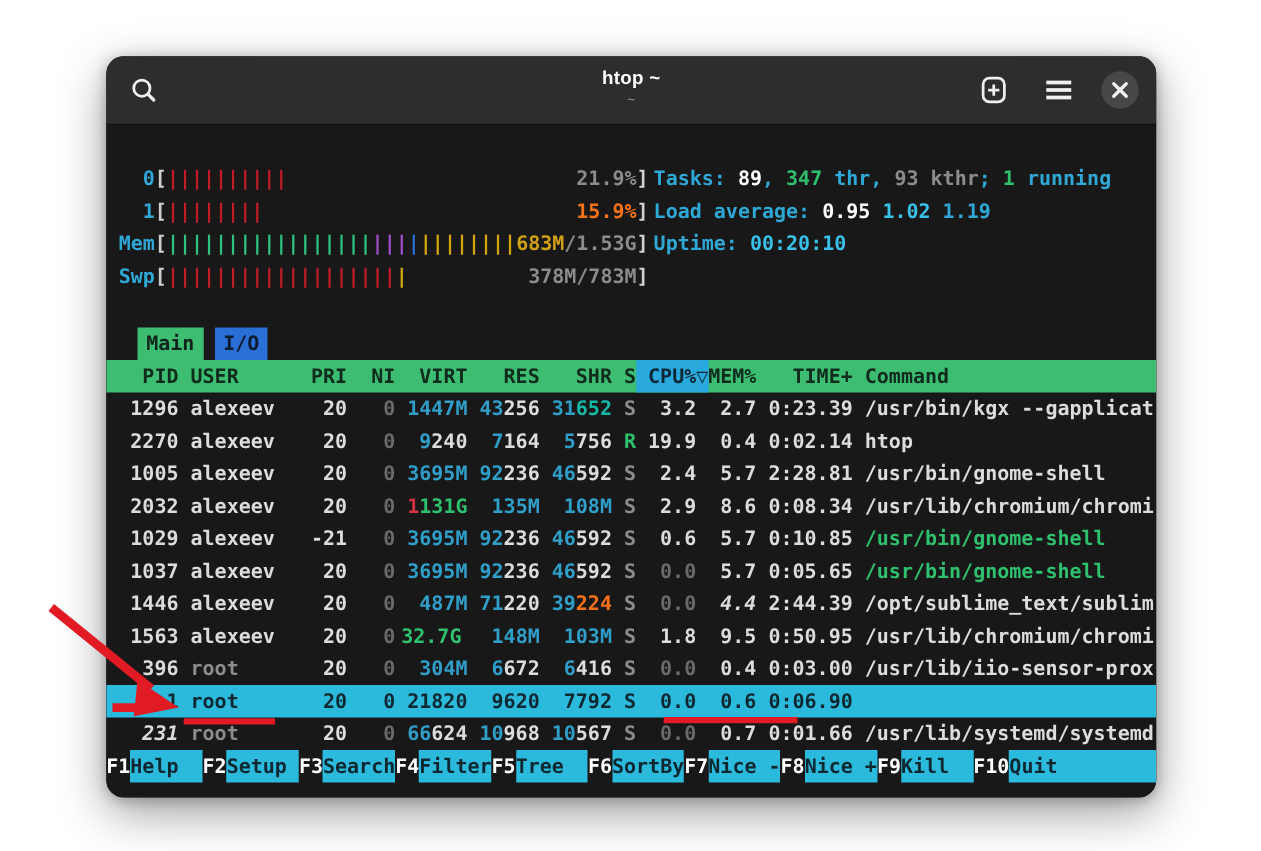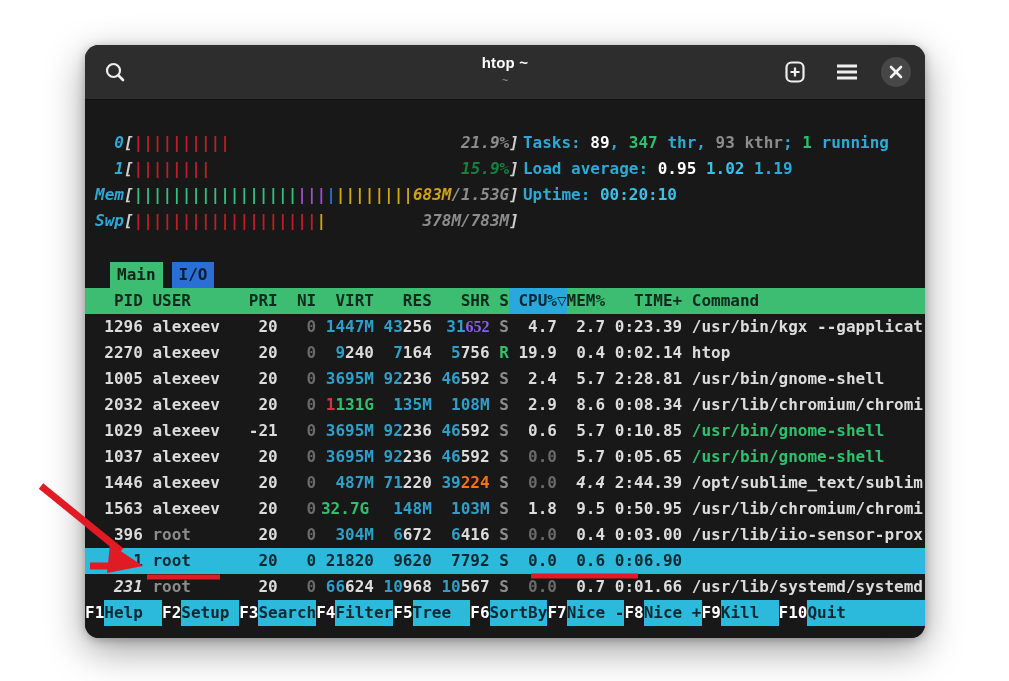--- a/index.html
+++ b/index.html
@@ -23,21 +23,21 @@
   .tb-right { margin-left:auto; display:flex; align-items:center; gap:16px; margin-right:14px; }
   .close-btn { width:30px; height:30px; border-radius:50%; background:#474747; display:flex; align-items:center; justify-content:center; cursor:pointer; }
 
   .term {
     position:relative; height:538px; background:#181818;
     font-family:"DejaVu Sans Mono", monospace; font-size:16px; font-weight:700; line-height:26px;
     color:#dcdcdc;
   }
   .term-pad { padding:30px 0 0 10px; }
   .meters-stats { display:flex; }
-  .mline { white-space:pre;font-style:italic; }
+  .mline { white-space:pre; }
   .mlabel { display:inline-block; width:3ch; text-align:right; color:#2fa8d6; }
   .brk { color:#cfcfcf; }
   .interior { white-space:pre; }
   .stats { margin-left:4px; }
   .stat-line { white-space:pre; }
 
   .spacer { height:28px; }
   .tabs { height:26px; display:flex; padding-left:15px; gap:9px; }
   .tab { padding:0 7px; color:#0f241a; cursor:pointer; }
   .tab.active { background:#3dbd72; }
@@ -101,21 +101,21 @@
         </svg>
       </div>
     </div>
   </div>
 
   <div class="term">
     <div class="term-pad">
       <div class="meters-stats">
         <div class="meters" id="meters">
             <div class="mline"><span class="mlabel">0</span><span class="brk">[</span><span class="interior"><span style="color: rgb(192, 28, 40);">||||||||||</span><span>                        </span><span style="color: rgb(140, 140, 140);">21.9%</span></span><span class="brk">]</span></div>
-            <div class="mline"><span class="mlabel">1</span><span class="brk">[</span><span class="interior"><span style="color: rgb(192, 28, 40);">||||||||</span><span>                          </span><span style="color: #15803d;">15.9%</span></span><span class="brk">]</span></div>
+            <div class="mline"><span class="mlabel">1</span><span class="brk">[</span><span class="interior"><span style="color: rgb(192, 28, 40);">||||||||</span><span>                          </span><span style="color: #f97316;">15.9%</span></span><span class="brk">]</span></div>
             <div class="mline"><span class="mlabel">Mem</span><span class="brk">[</span><span class="interior"><span style="color: rgb(46, 194, 126);">|||||||||||||||||</span><span style="color: rgb(160, 79, 201);">|||</span><span style="color: rgb(42, 111, 214);">|</span><span style="color: rgb(213, 167, 14);">||||||||</span><span></span><span style="color: rgb(208, 160, 22);">683M</span><span style="color: rgb(140, 140, 140);">/1.53G</span></span><span class="brk">]</span></div>
             <div class="mline"><span class="mlabel">Swp</span><span class="brk">[</span><span class="interior"><span style="color: rgb(192, 28, 40);">|||||||||||||||||||</span><span style="color: rgb(213, 167, 14);">|</span><span>          </span><span style="color: rgb(140, 140, 140);">378M/783M</span></span><span class="brk">]</span></div>
           </div>
         <div class="stats" id="stats">
             <div class="stat-line"><span style="color: rgb(47, 168, 214);">Tasks: </span><span style="color: rgb(255, 255, 255);">89</span><span style="color: rgb(47, 168, 214);">, </span><span style="color: rgb(46, 192, 109);">347</span><span style="color: rgb(47, 168, 214);"> thr</span><span style="color: rgb(47, 168, 214);">, </span><span style="color: rgb(140, 140, 140);">93 kthr</span><span style="color: rgb(47, 168, 214);">; </span><span style="color: rgb(46, 192, 109);">1</span><span style="color: rgb(47, 168, 214);"> running</span></div>
             <div class="stat-line"><span style="color: rgb(47, 168, 214);">Load average: </span><span style="color: rgb(255, 255, 255);">0.95 </span><span style="color: rgb(58, 193, 234);">1.02 </span><span style="color: rgb(47, 168, 214);">1.19</span></div>
             <div class="stat-line"><span style="color: rgb(47, 168, 214);">Uptime: </span><span style="color: rgb(58, 193, 234);">00:20:10</span></div>
           </div>
       </div>
       <div class="spacer"></div>
@@ -144,24 +144,24 @@
       </div>
     <div class="rows" id="rows">
         <div class="prow">
           <span class="cell r" style="width: 6ch;"><span style="color: rgb(220, 220, 220);">1296</span></span>
           <span class="cell" style="width: 1ch;"> </span>
           <span class="cell" style="width: 10ch;"><span style="color: rgb(220, 220, 220);">alexeev</span></span>
           <span class="cell r" style="width: 3ch;"><span style="color: rgb(220, 220, 220);">20</span></span>
           <span class="cell r" style="width: 4ch;"><span style="color: rgb(106, 106, 106);">0</span></span>
           <span class="cell r" style="width: 6ch;"><span style="color: rgb(47, 159, 201);">1447M</span></span>
           <span class="cell r" style="width: 6ch;"><span style="color: rgb(47, 159, 201);">43</span><span style="color: rgb(220, 220, 220);">256</span></span>
-          <span class="cell r" style="width: 6ch;"><span style="color: rgb(47, 159, 201);">31</span><span style="color: #8b5cf6; font-family: Liberation Serif, serif;">652</span></span>
-          <span class="cell" style="width: 1ch;"> </span>
-          <span class="cell" style="width: 1ch;"><span style="color: rgb(140, 140, 140);">S</span></span>
-          <span class="cell r" style="width: 5ch;"><span style="color: rgb(220, 220, 220);">4.7</span></span>
+          <span class="cell r" style="width: 6ch;"><span style="color: rgb(47, 159, 201);">31</span><span style="color: #14b8a6;">652</span></span>
+          <span class="cell" style="width: 1ch;"> </span>
+          <span class="cell" style="width: 1ch;"><span style="color: rgb(140, 140, 140);">S</span></span>
+          <span class="cell r" style="width: 5ch;"><span style="color: rgb(220, 220, 220);">3.2</span></span>
           <span class="cell" style="width: 1ch;"> </span>
           <span class="cell r" style="width: 4ch;"><span style="color: rgb(220, 220, 220);">2.7</span></span>
           <span class="cell r" style="width: 8ch;"><span style="color: rgb(220, 220, 220);">0:23.39</span></span>
           <span class="cell" style="width: 1ch;"> </span>
           <span class="cell cmd"><span style="color: rgb(220, 220, 220);">/usr/bin/kgx --gapplicat</span></span>
         </div>
         <div class="prow">
           <span class="cell r" style="width: 6ch;"><span style="color: rgb(220, 220, 220);">2270</span></span>
           <span class="cell" style="width: 1ch;"> </span>
           <span class="cell" style="width: 10ch;"><span style="color: rgb(220, 220, 220);">alexeev</span></span>

